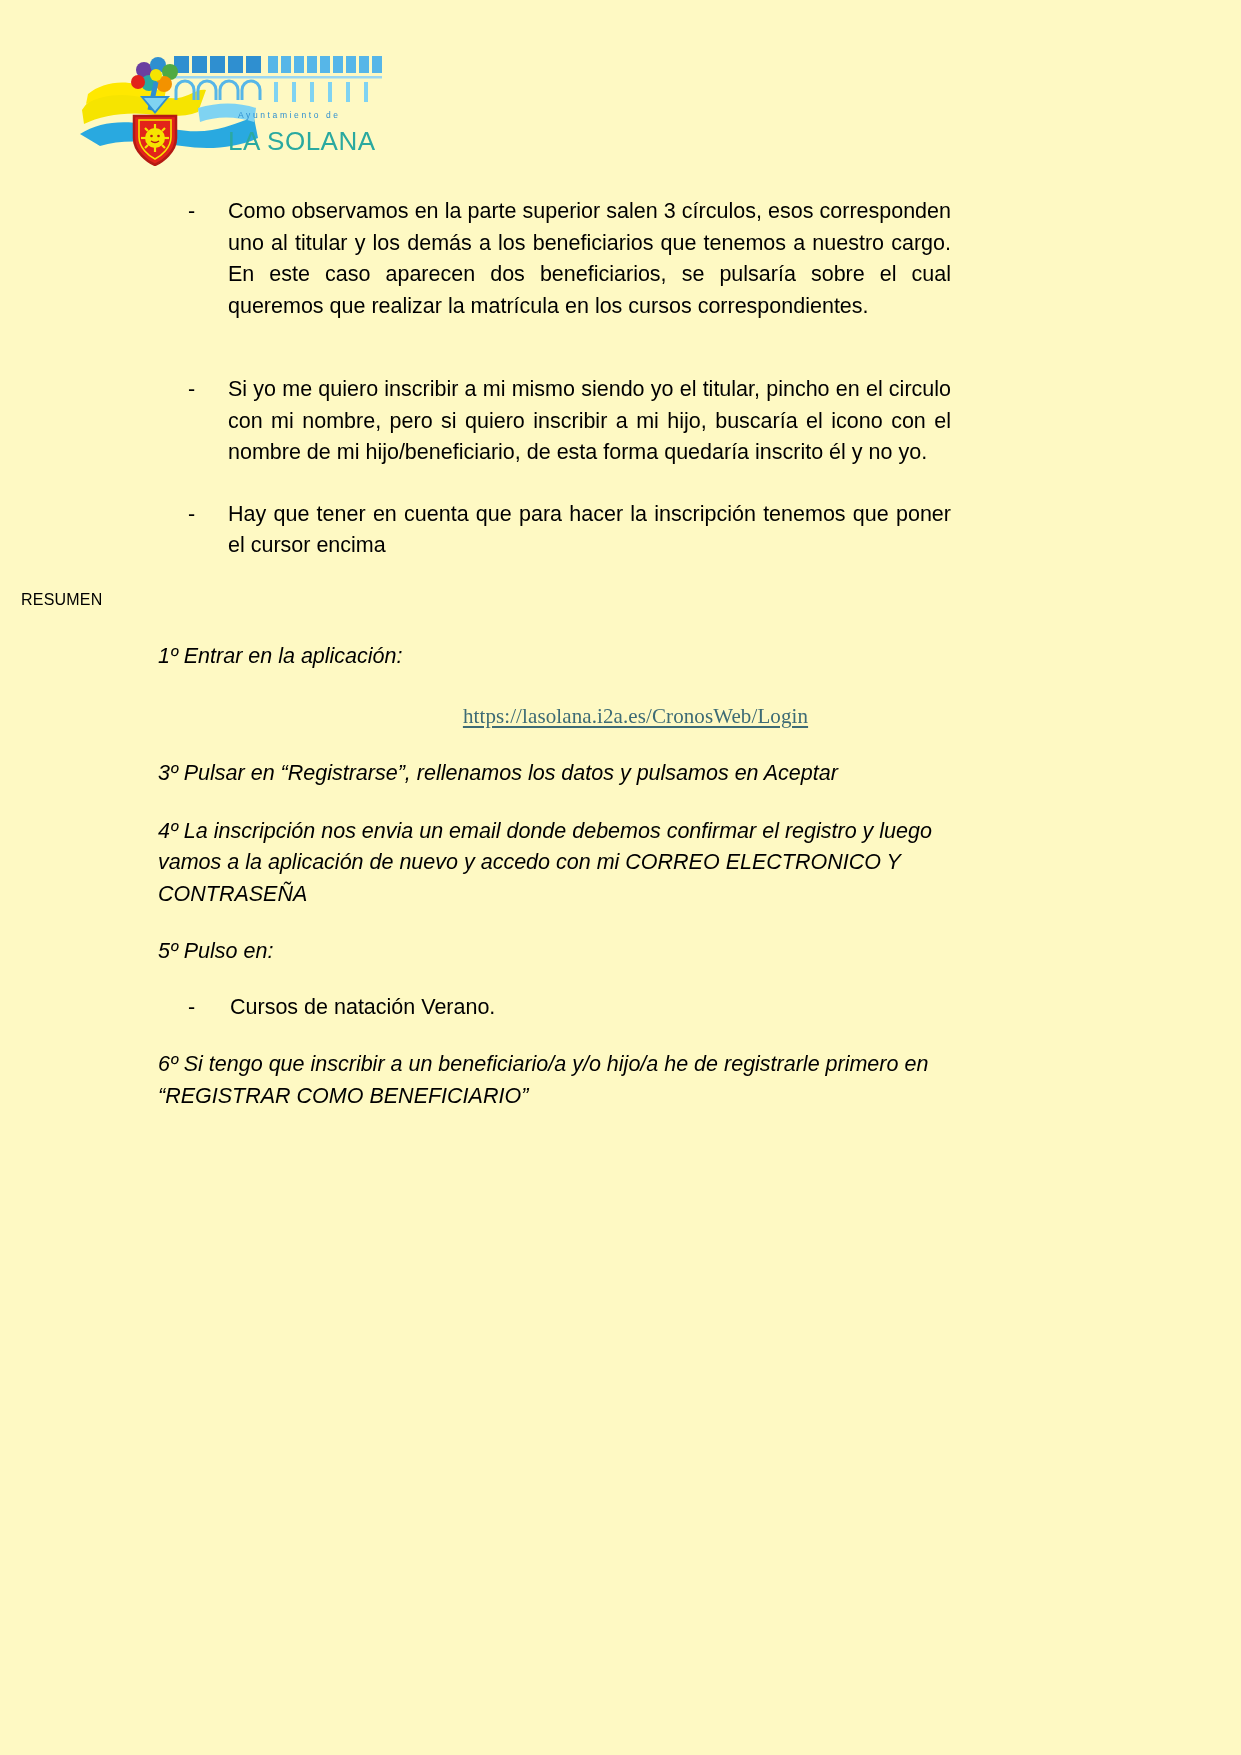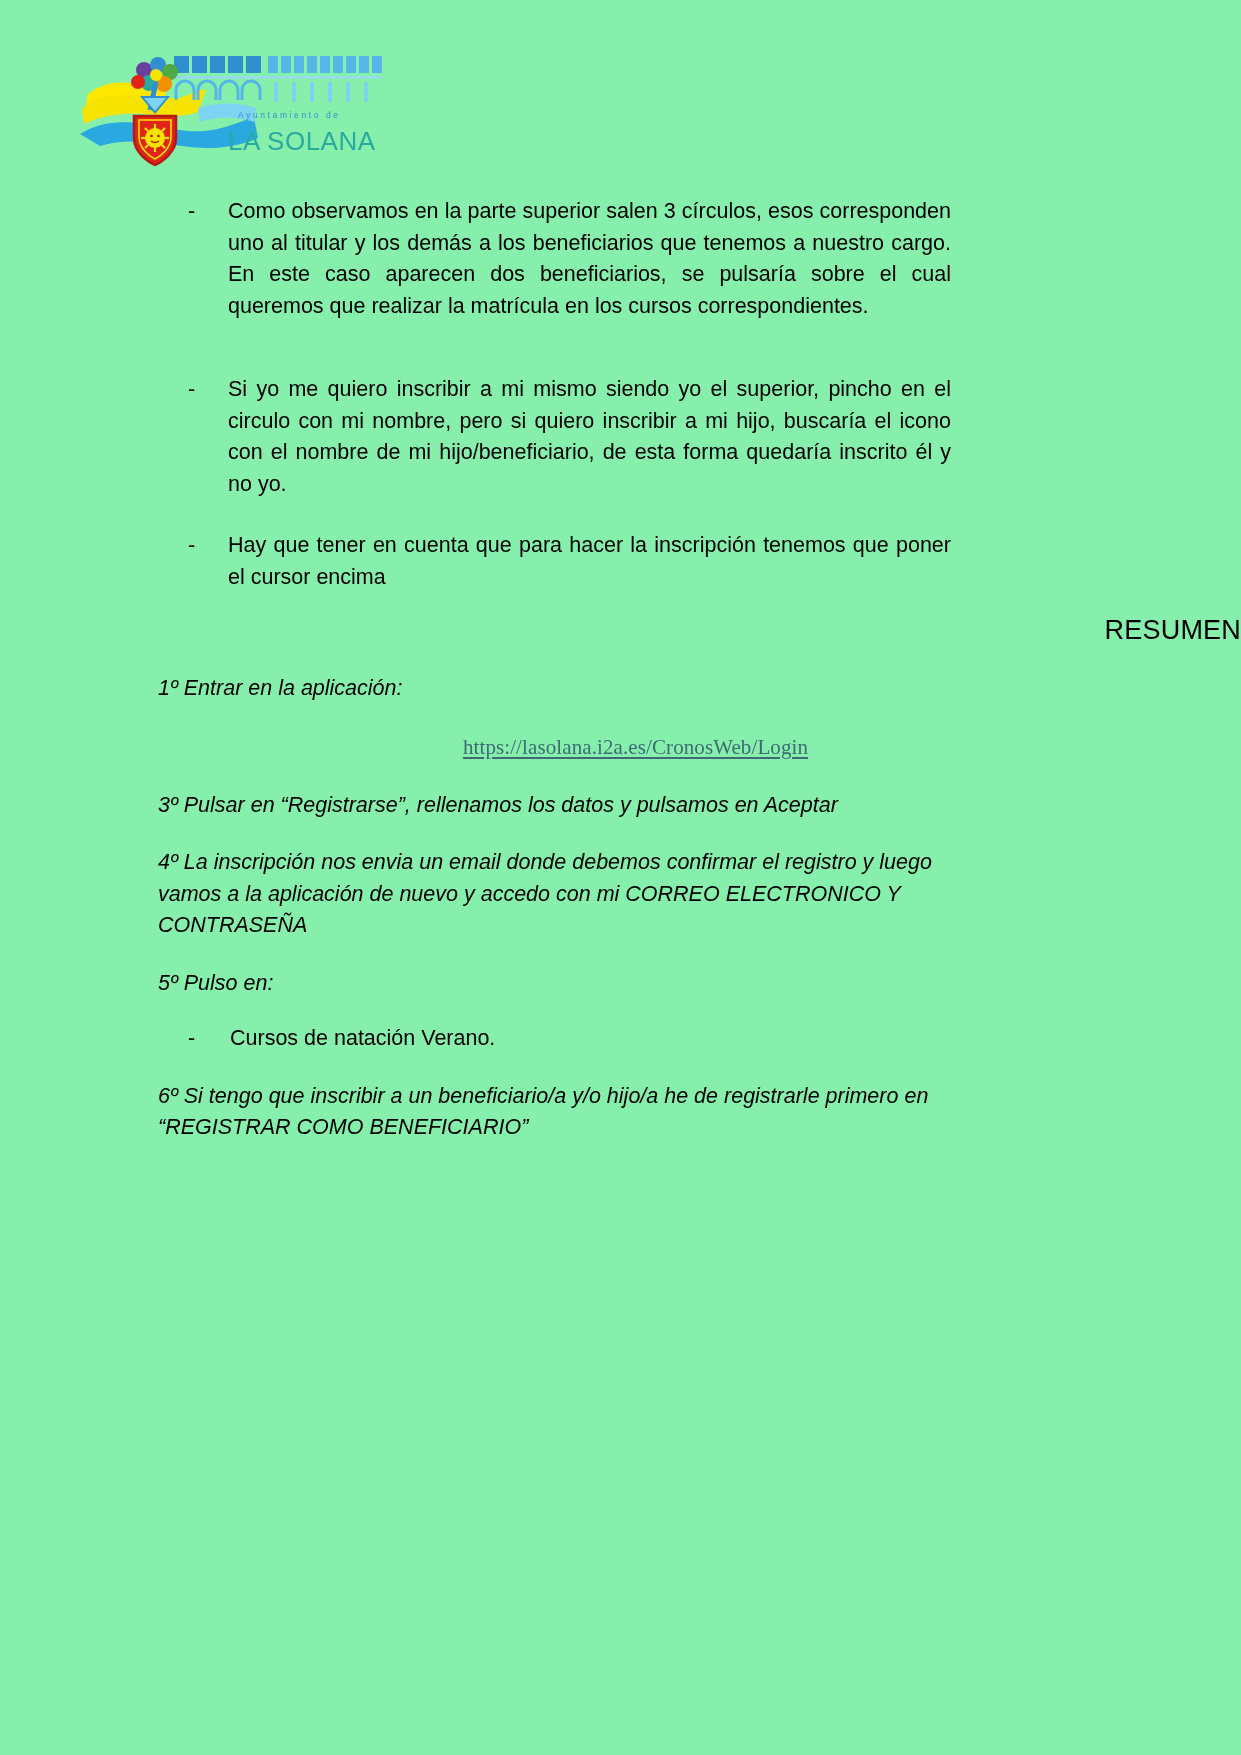--- a/index.html
+++ b/index.html
@@ -14,21 +14,21 @@
     position: relative;
     font-family: "Liberation Sans", "DejaVu Sans", sans-serif;
     color: #000000;
     overflow: hidden;
   }
 
   .page {
     position: relative;
     width: 1241px;
     height: 1755px;
-    background: #86efac;
+    background: #fef9c3;
   }
 
   
   .logo-block {
     position: absolute;
     left: 78px;
     top: 38px;
     width: 310px;
     height: 128px;
   }
@@ -73,22 +73,22 @@
   }
   .dash-item.last-line-normal .dash-text {
     text-align-last: left;
   }
 
   .gap-lg { height: 52px; }
   .gap-md { height: 30px; }
 
   
   .centered-heading {
-    text-align: right;
-    font-size: 27px;
+    text-align: left;
+    font-size: 16px;
     line-height: 31.5px;
     margin-top: 22px;
     letter-spacing: 0.2px;
     margin-left: 21px;
   }
 
   
   .step {
     margin-left: 158px;
     width: 800px;
@@ -226,21 +226,21 @@
 
     <div class="dash-item last-line-normal">
       <span class="dash">-</span>
       <span class="dash-text">Como observamos en la parte superior salen 3 círculos, esos corresponden uno al titular y los demás a los beneficiarios que tenemos a nuestro cargo. En este caso aparecen dos beneficiarios, se pulsaría sobre el cual queremos que realizar la matrícula en los cursos correspondientes.</span>
     </div>
 
     <div class="gap-lg"></div>
 
     <div class="dash-item last-line-normal">
       <span class="dash">-</span>
-      <span class="dash-text">Si yo me quiero inscribir a mi mismo siendo yo el superior, pincho en el circulo con mi nombre, pero si quiero inscribir a mi hijo, buscaría el icono con el nombre de mi hijo/beneficiario, de esta forma quedaría inscrito él y no yo.</span>
+      <span class="dash-text">Si yo me quiero inscribir a mi mismo siendo yo el titular, pincho en el circulo con mi nombre, pero si quiero inscribir a mi hijo, buscaría el icono con el nombre de mi hijo/beneficiario, de esta forma quedaría inscrito él y no yo.</span>
     </div>
 
     <div class="gap-md"></div>
 
     <div class="dash-item last-line-normal">
       <span class="dash">-</span>
       <span class="dash-text">Hay que tener en cuenta que para hacer la inscripción tenemos que poner el cursor encima</span>
     </div>
 
     <div class="centered-heading">RESUMEN</div>

